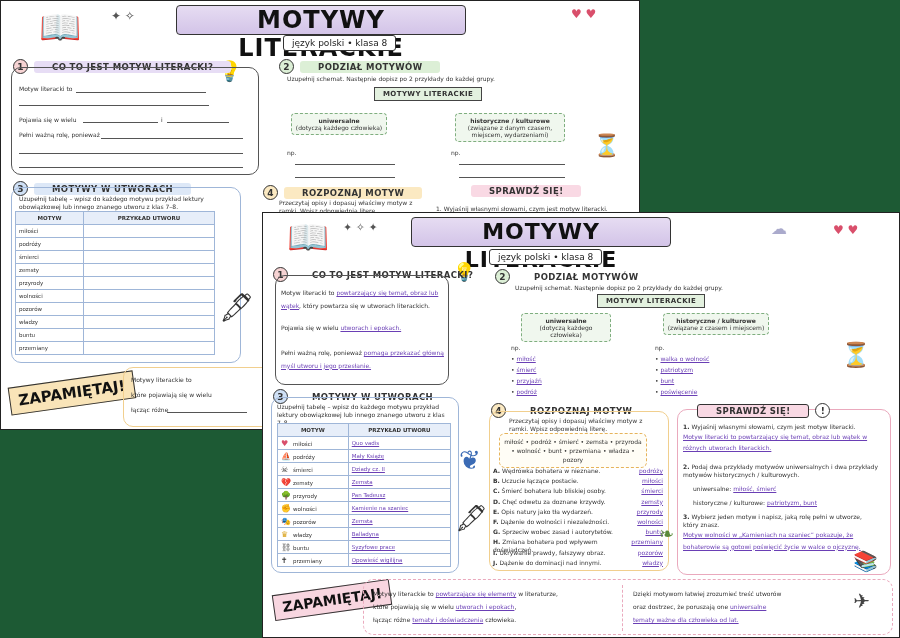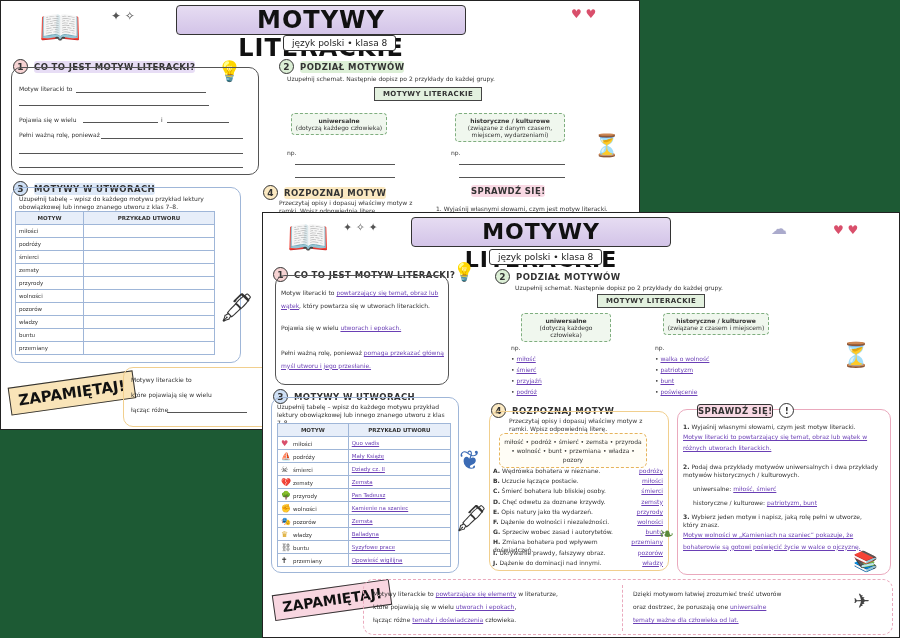--- a/index.html
+++ b/index.html
@@ -5,21 +5,21 @@
 *{box-sizing:border-box;margin:0;padding:0}
 body{width:900px;height:638px;background:#1d5a34;position:relative;overflow:hidden;font-family:"DejaVu Sans",sans-serif;color:#333}
 .sheet{position:absolute;background:#fff;border:1.5px solid #222;overflow:hidden}
 #sheet-back{left:0;top:0;width:640px;height:430px}
 #sheet-front{left:262px;top:212px;width:638px;height:426px}
 .title-banner{position:absolute;background:linear-gradient(#e6dcf2,#d3c4e8);border:1.5px solid #333;border-radius:4px;text-align:center;font-weight:bold;color:#111;letter-spacing:1px}
 .title-banner:before,.title-banner:after{content:"";position:absolute;top:10px;width:26px;height:100%;background:#cdbce6;border:1.5px solid #333;z-index:-1}
 .subtitle{position:absolute;border:1.2px solid #333;border-radius:3px;background:#fff;font-size:9px;padding:2px 8px;color:#222}
 .sec-num{display:inline-flex;align-items:center;justify-content:center;width:15px;height:15px;border-radius:50%;border:1.3px solid #333;font-size:9px;font-weight:bold;margin-right:6px}
 .sec-head{position:absolute;display:flex;align-items:center;font-size:8.5px;font-weight:bold;letter-spacing:.4px}
-.sec-head .lbl{padding:1px 0;border-radius:3px}
+.sec-head .lbl{padding:1px 18px;border-radius:3px}
 .box{position:absolute;border:1.3px solid #555;border-radius:10px}
 .txt{position:absolute;font-size:6px;color:#333;line-height:1.35}
 .line{position:absolute;border-bottom:1px solid #555}
 .ans{color:#6a3fb5;text-decoration:underline;text-decoration-color:#6a3fb5}
 .node{position:absolute;text-align:center;border:1.3px dashed #7fae7f;background:#f0f7ee;border-radius:4px;font-size:6px;padding:3px}
 .root{position:absolute;border:1.3px solid #444;background:#e3f1df;font-weight:bold;font-size:7px;padding:2px 8px;letter-spacing:.4px}
 table{border-collapse:collapse;font-size:5.5px}
 td,th{border:1px solid #9fb6d8;padding:1px 3px;height:13px}
 th{background:#e7eef9;font-weight:bold;font-size:5.5px}
 .icon{font-size:8px;display:inline-block;width:12px}

